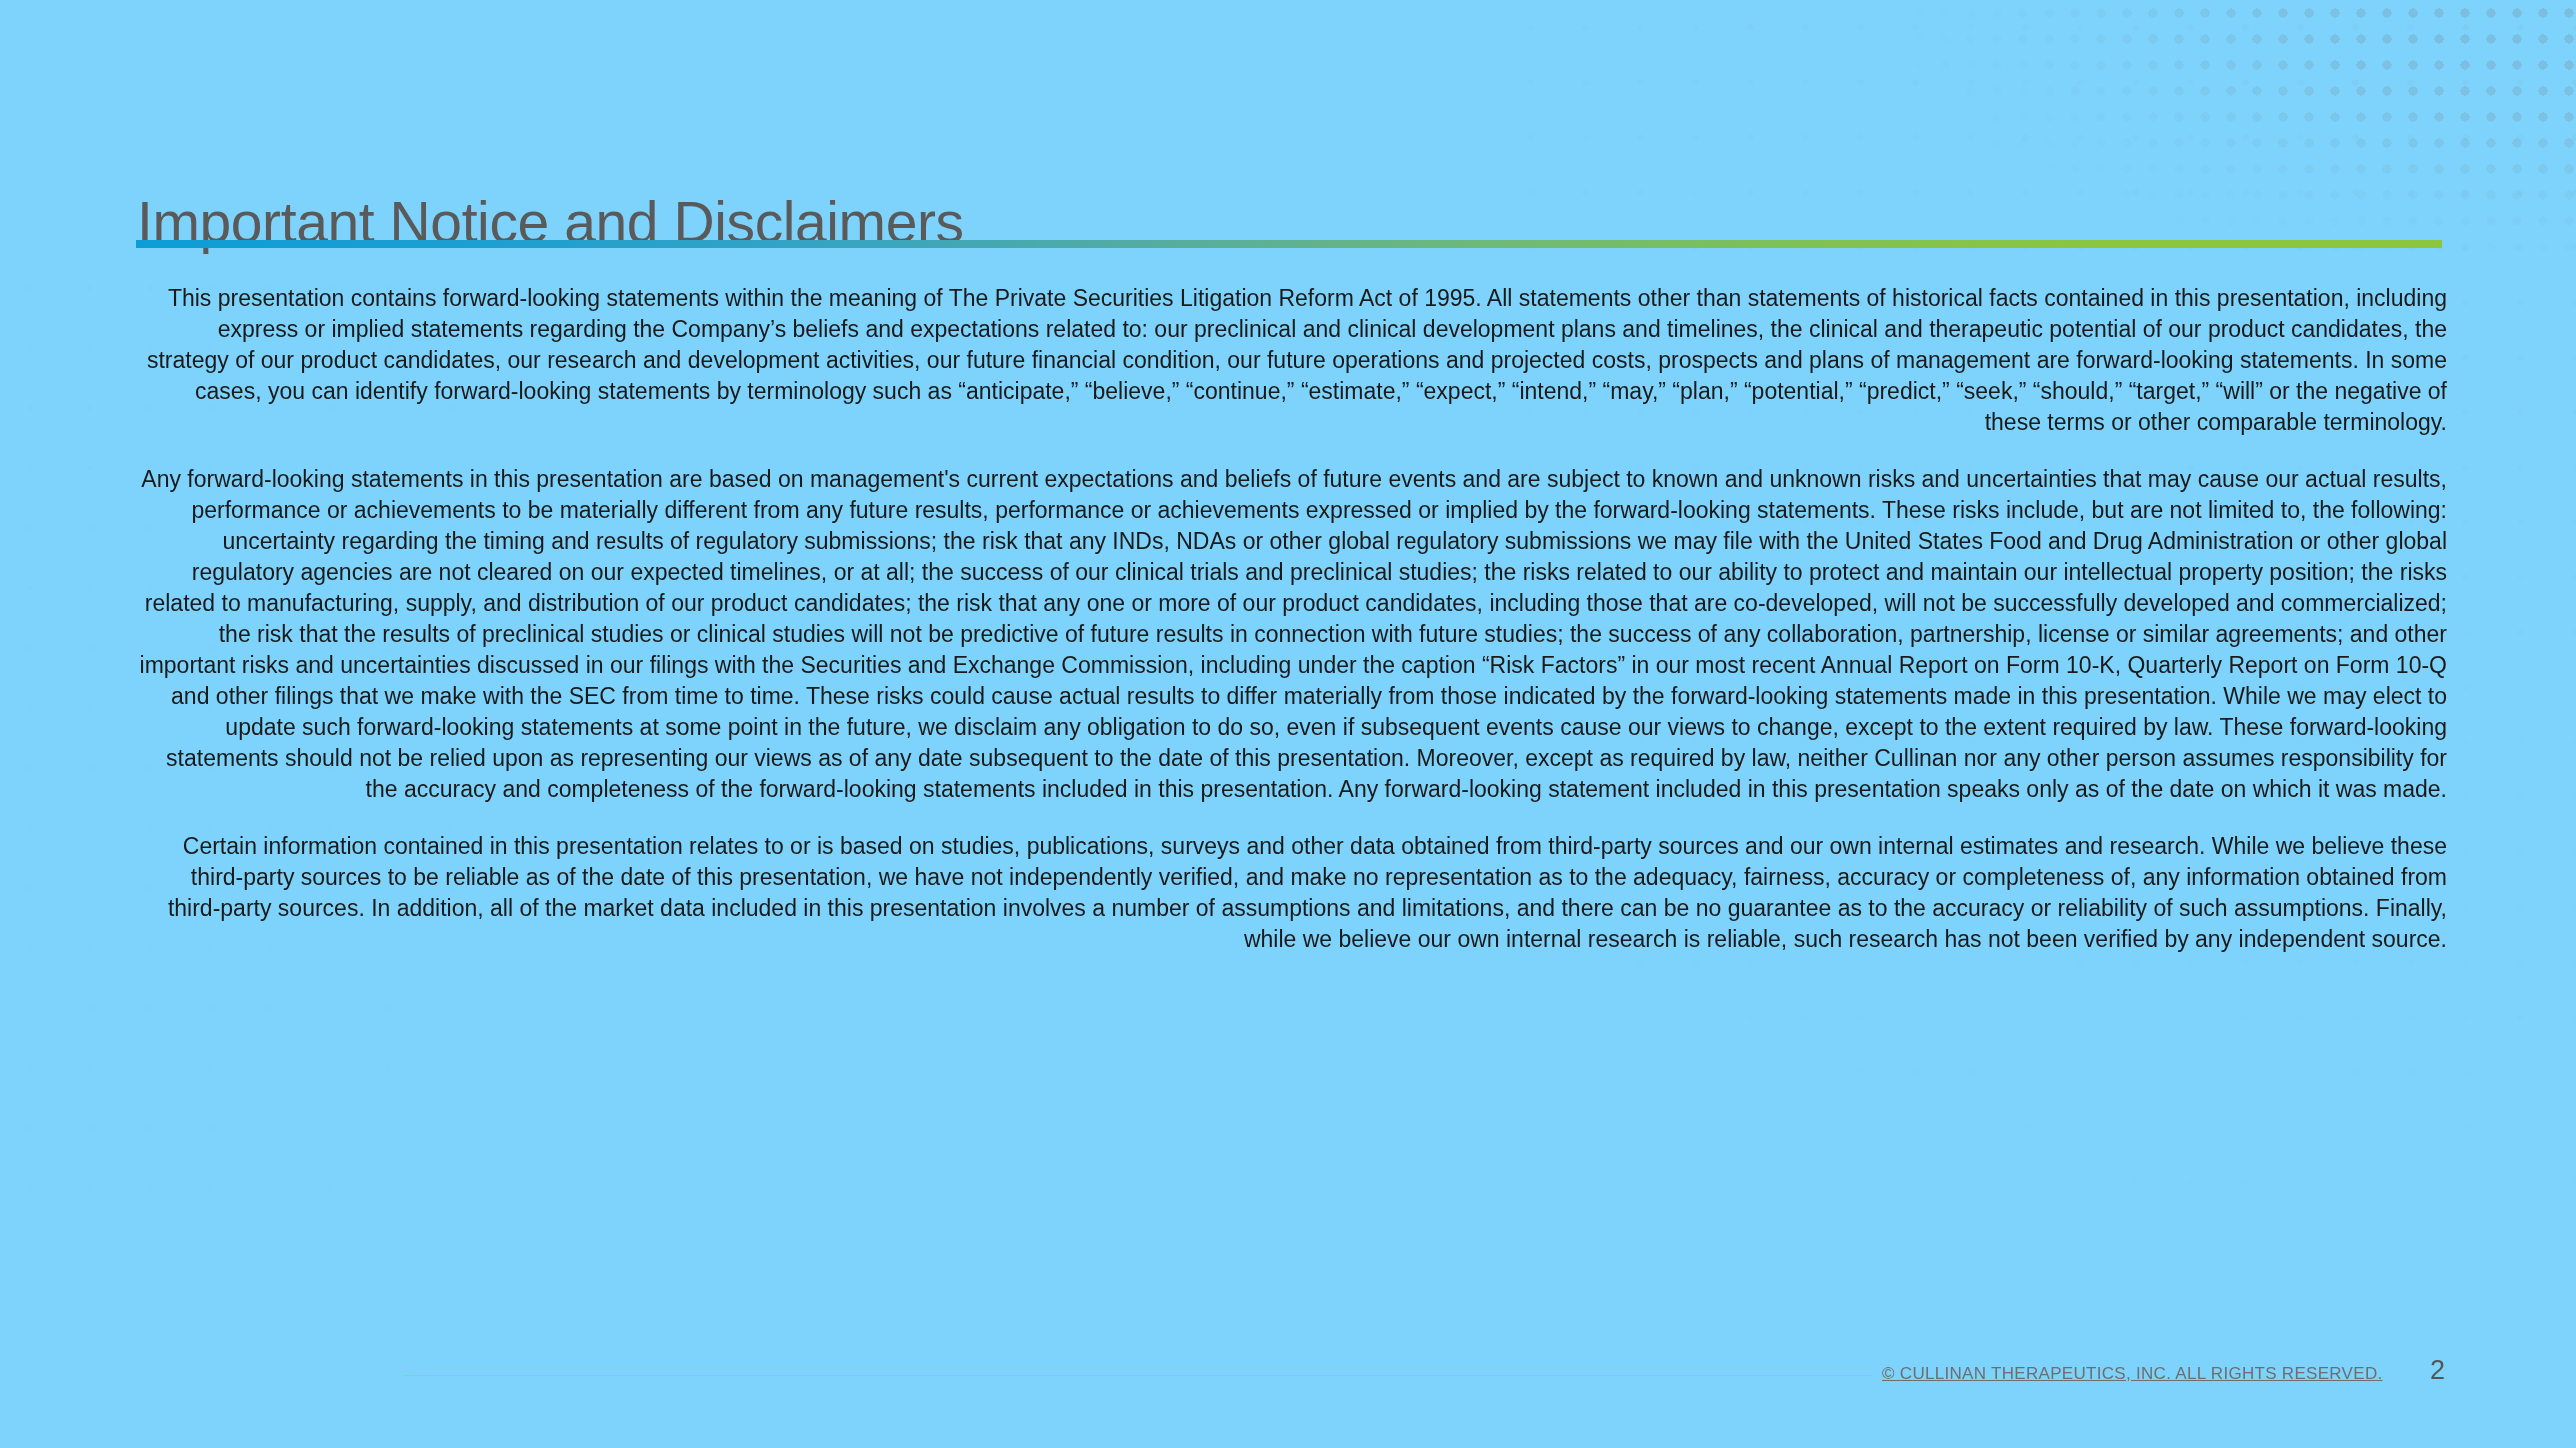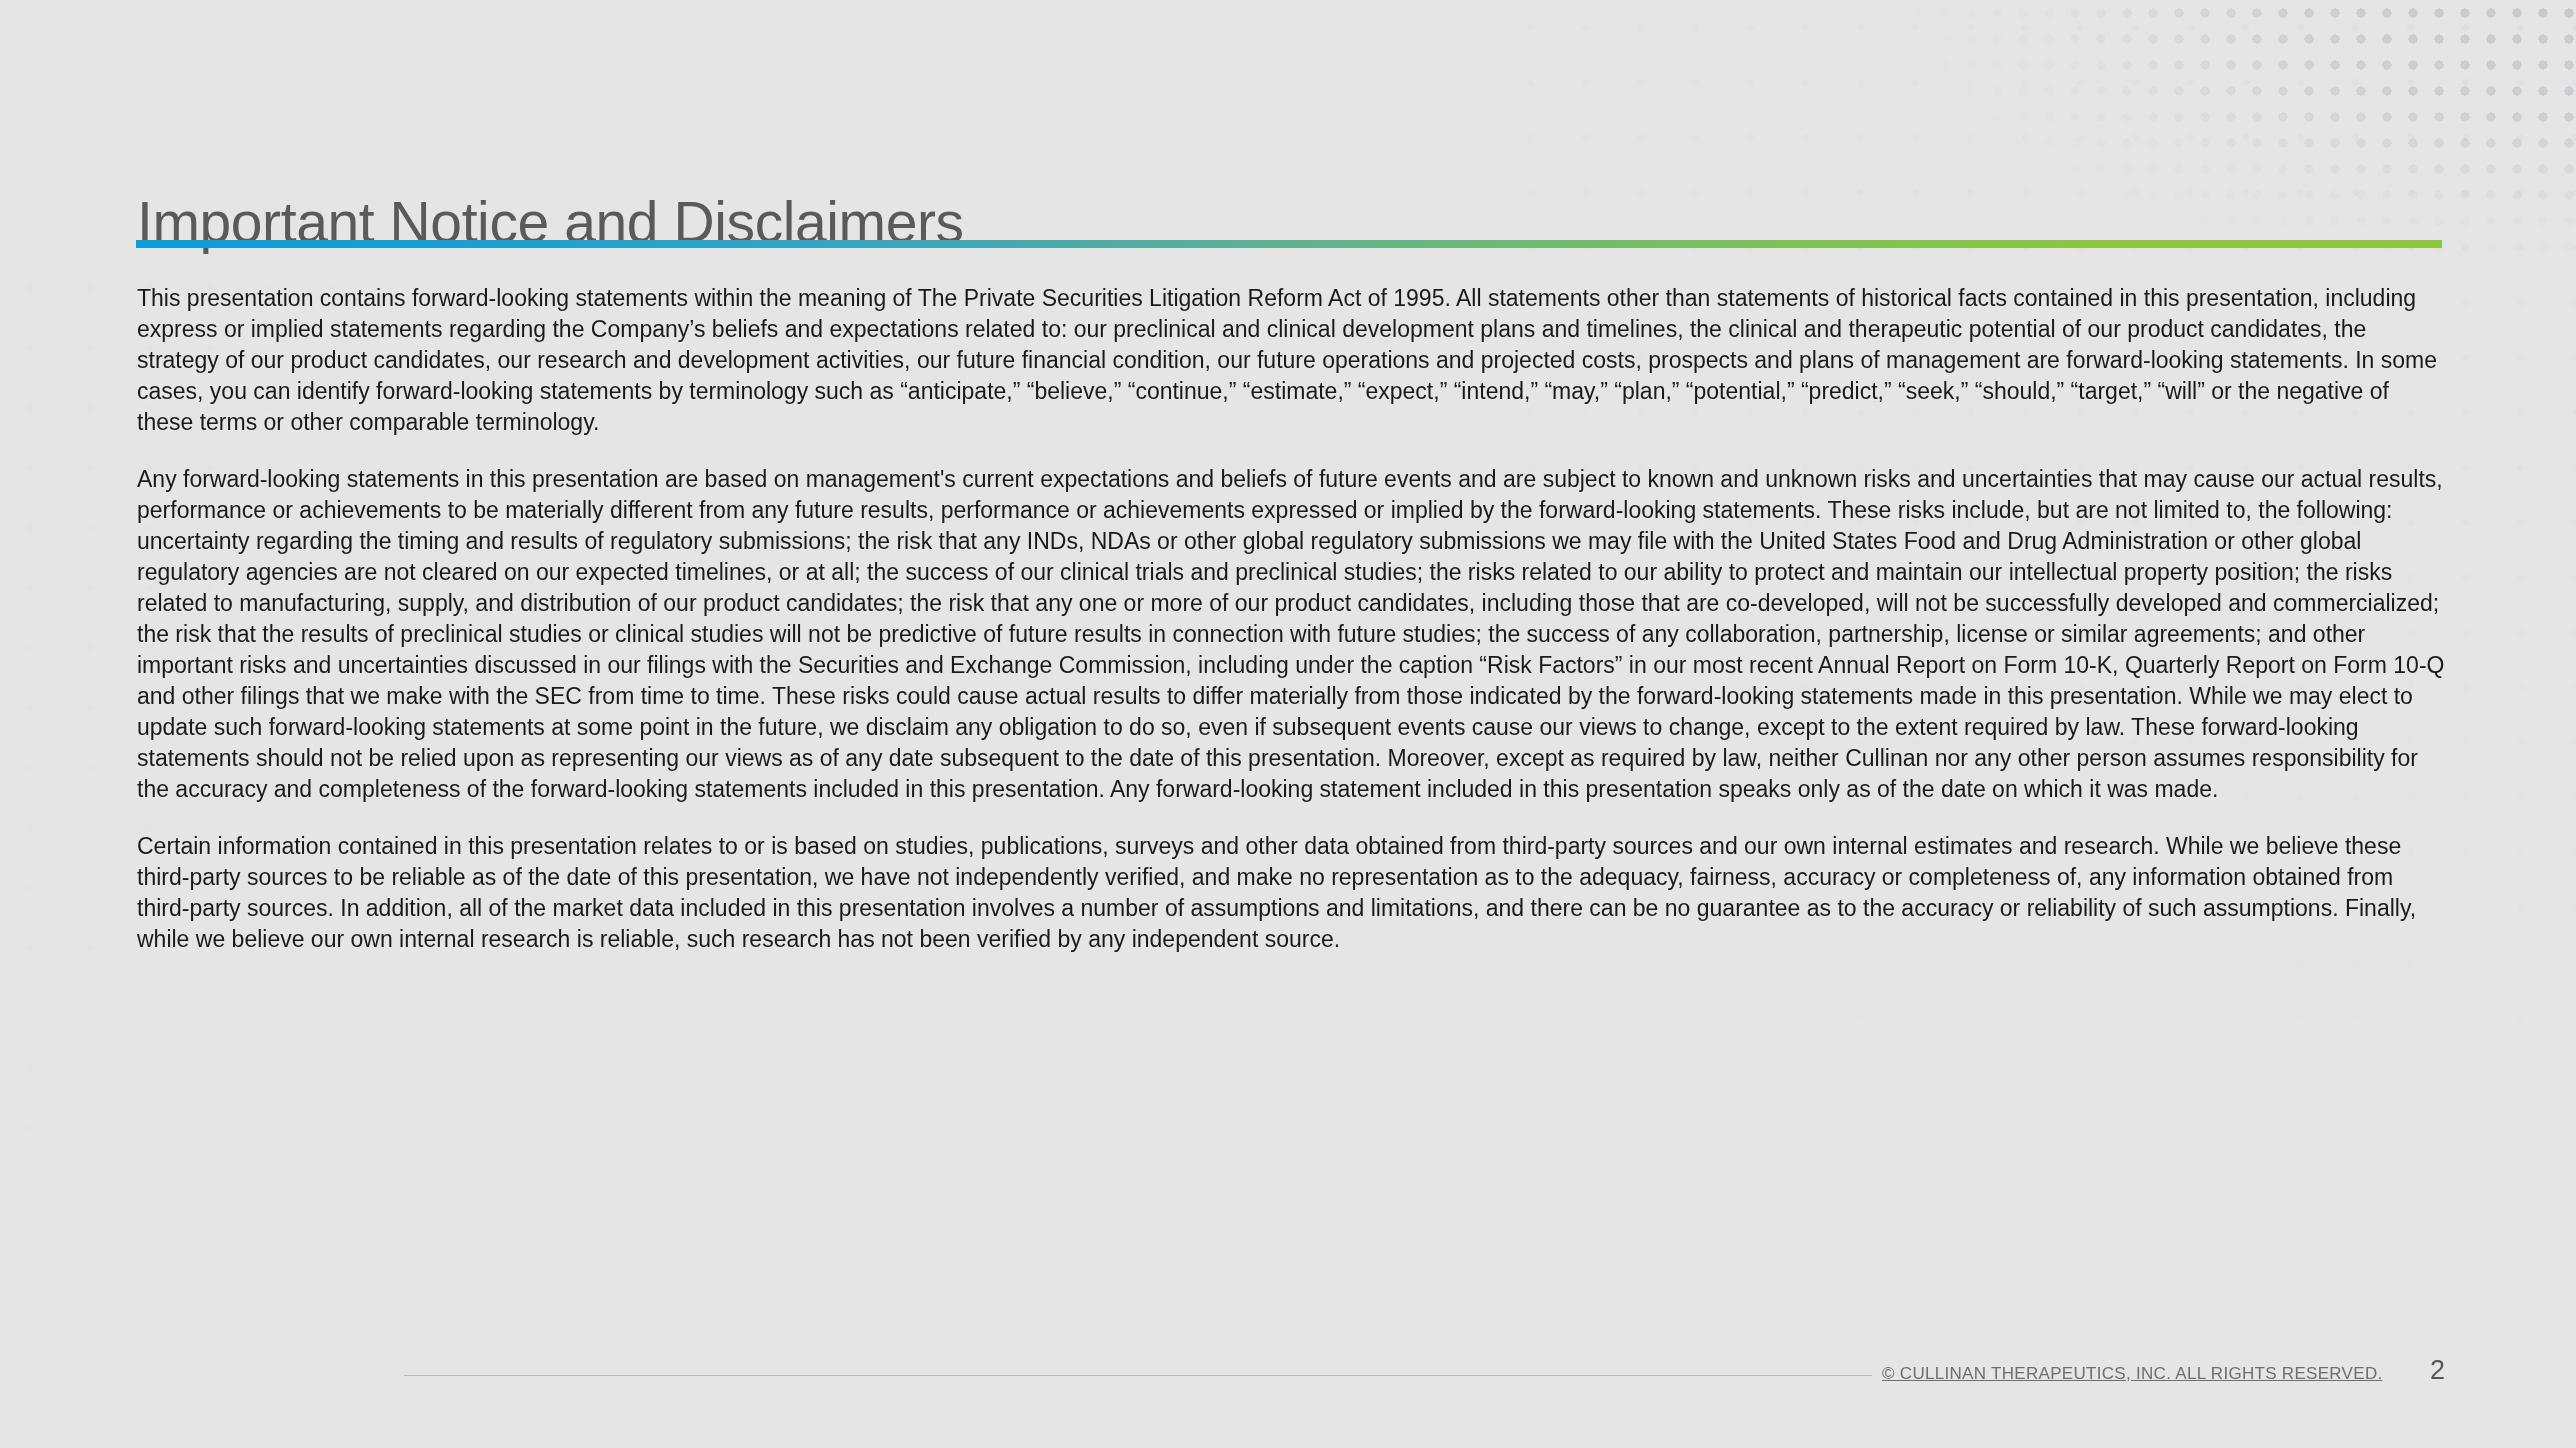--- a/index.html
+++ b/index.html
@@ -8,21 +8,21 @@
     padding: 0;
     background: #ffffff;
   }
   body {
     font-family: "Liberation Sans", sans-serif;
   }
   #slide {
     position: relative;
     width: 2576px;
     height: 1449px;
-    background: #e5e5e5;
+    background: #7dd3fc;
     overflow: hidden;
   }
 
   
   .dots-tr {
     position: absolute;
     top: 0;
     right: 0;
     width: 670px;
     height: 258px;
@@ -97,20 +97,21 @@
     left: 137px;
     top: 283px;
     width: 2310px;
     color: #1a1a1a;
     font-size: 23px;
     line-height: 31px;
     text-align: left;
   }
   .body-copy p {
     margin: 0 0 26px 0;
+    text-align: right;
   }
   .body-copy p:last-child {
     margin-bottom: 16px;
   }
 
   
   .logo {
     position: absolute;
     left: 137px;
     top: 1269px;

